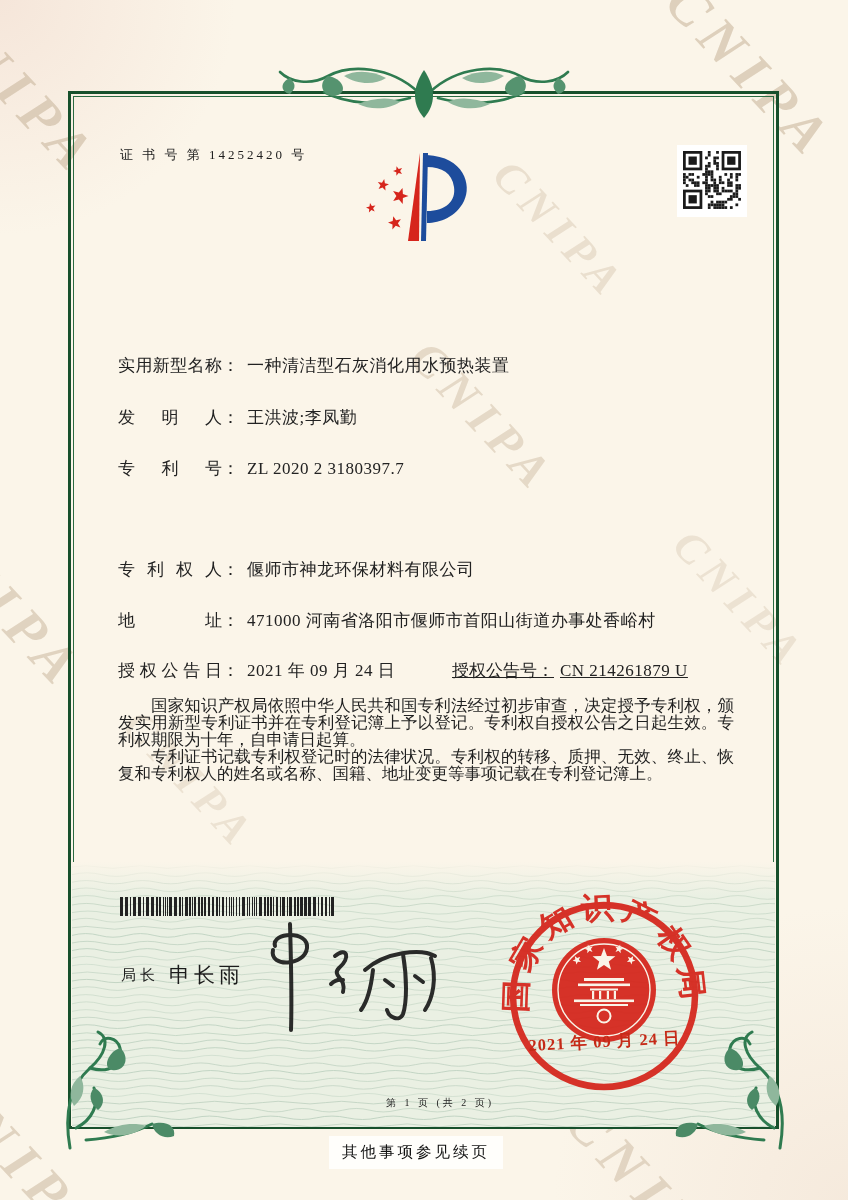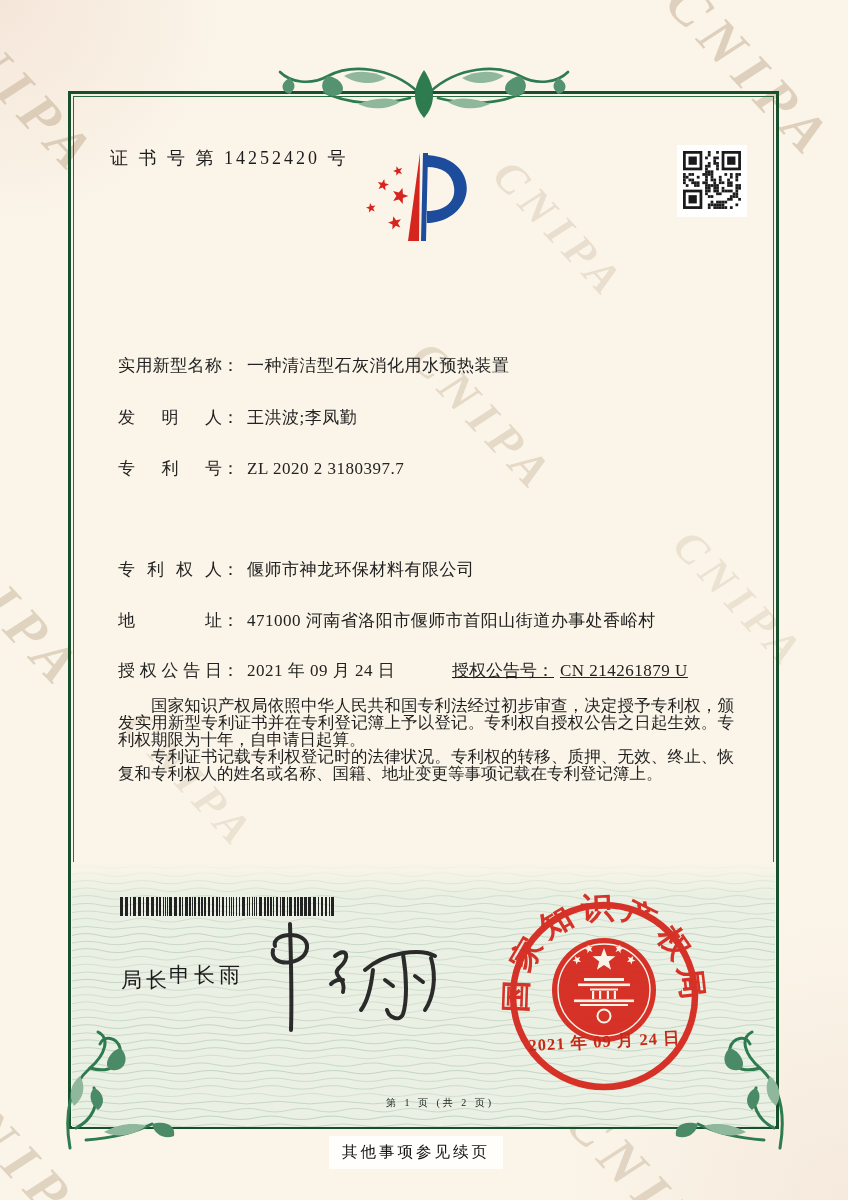--- a/index.html
+++ b/index.html
@@ -29,21 +29,21 @@
   .band{
     position:absolute;left:72px;top:862px;width:703px;height:265px;
     background:#eaf0e3;
   }
   .band .fade{
     position:absolute;left:0;top:0;width:100%;height:34px;
     background:linear-gradient(180deg,#fbf5e9 0%,rgba(251,245,233,0) 100%);
   }
   
   .cert-no{
-    position:absolute;left:110px;top:146px;font-size:18px;letter-spacing:3px;color:#1c1c1c;
+    position:absolute;left:120px;top:146px;font-size:13px;letter-spacing:3px;color:#1c1c1c;
   }
   .qr-wrap{position:absolute;left:677px;top:145px;width:70px;height:72px;background:#fff;}
   .qr-wrap svg{position:absolute;left:6px;top:6px;}
   .title{
     position:absolute;left:0;top:248px;width:848px;text-align:center;
     font-size:38px;font-weight:bold;letter-spacing:9px;color:#141414;
   }
   
   .field-row{position:absolute;left:118px;font-size:17px;color:#222;white-space:nowrap;}
   .flabel{
@@ -53,21 +53,21 @@
   .fvalue{margin-left:8px;letter-spacing:.5px;}
   .fpair2{position:absolute;left:334px;top:0;text-decoration:underline;}
   .fpair2 .fvalue{margin-left:6px;}
   
   .body-text{
     position:absolute;left:118px;top:697px;width:616px;
     font-size:16.5px;line-height:17px;text-align:justify;color:#1f1f1f;
   }
   .body-text p{margin:0;text-indent:2em;}
   
-  .signatory-title{position:absolute;left:121px;top:966px;font-size:21px;letter-spacing:4px;color:#1b1b1b;}
+  .signatory-title{position:absolute;left:121px;top:966px;font-size:15px;letter-spacing:4px;color:#1b1b1b;}
   .signatory-name{position:absolute;left:121px;top:961px;font-size:21px;letter-spacing:4px;color:#1b1b1b;margin-left:48px;}
   .signature-svg{position:absolute;left:235px;top:918px;}
   
   .seal{position:absolute;left:499px;top:891px;width:210px;height:210px;opacity:.95;}
   .seal-date{
     position:absolute;left:512px;top:1031px;width:185px;text-align:center;
     font-size:16.5px;color:#c52a17;letter-spacing:1px;transform:rotate(-3deg);
     font-weight:bold;
   }
   

